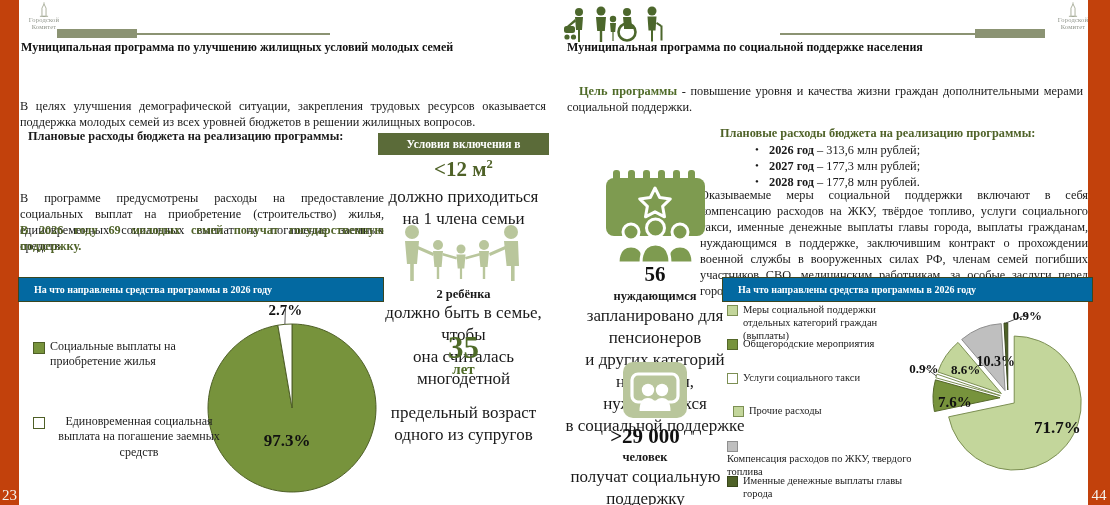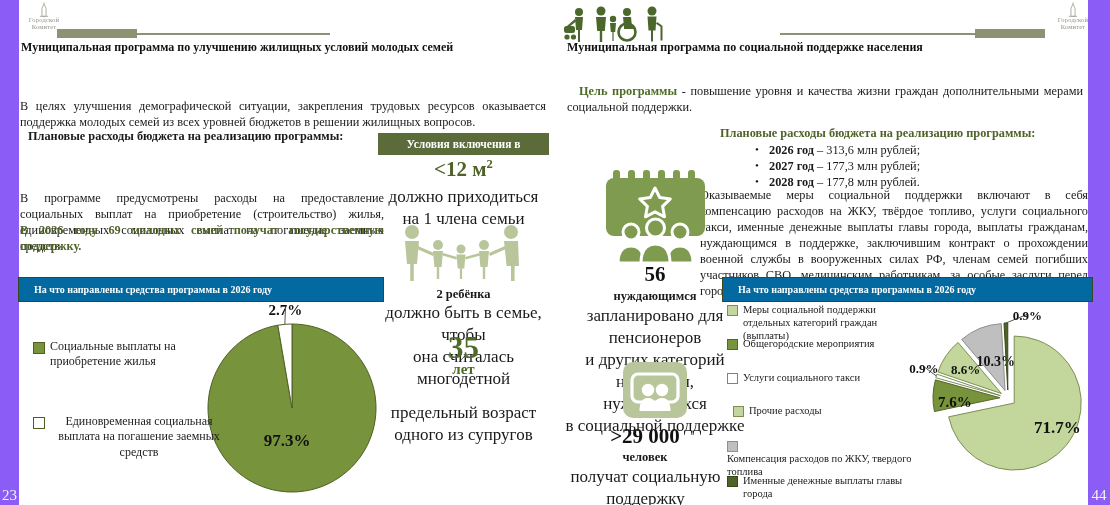--- a/index.html
+++ b/index.html
@@ -1,21 +1,21 @@
 <!DOCTYPE html>
 <html><head>
 <meta charset="utf-8">
 <style>
   html,body{margin:0;padding:0;background:#e8e8e8;}
   .deck{position:relative;width:1110px;height:505px;background:#ffffff;overflow:hidden;
         font-family:"Liberation Serif",serif;color:#1a1a1a;}
   .slide{position:absolute;top:0;width:555px;height:505px;background:#fff;}
   #slide-left{left:0;} #slide-right{left:555px;}
   .abs{position:absolute;}
-  .strip{position:absolute;top:0;width:19px;height:505px;background:#8b5cf6;}
+  .strip{position:absolute;top:0;width:19px;height:505px;background:#c2410c;}
   .pagenum{position:absolute;bottom:1px;width:100%;text-align:center;color:#f4f4ef;
            font-size:15px;font-family:"Liberation Serif",serif;}
   .logo{width:52px;text-align:center;line-height:1.05;}
   .logo .ln{font-size:6.5px;color:#8f948a;letter-spacing:.2px;}
   .rule-bar{background:#8b9373;}
   .rule-line{background:#8b9373;}
   .title{font-size:12px;font-weight:bold;line-height:1.3;color:#111;}
   .body-txt{font-size:12.3px;line-height:1.3;}
   .just{text-align:justify;}
   .green{color:#4f6b28;}

